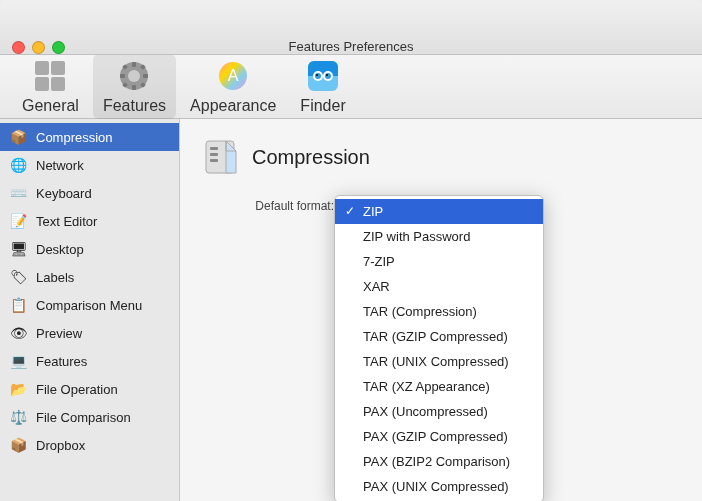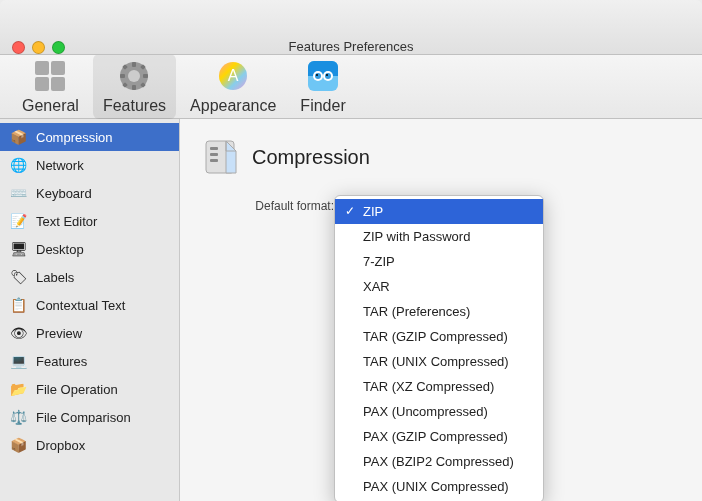--- a/index.html
+++ b/index.html
@@ -299,21 +299,21 @@
     <div class="sidebar-item">
       <span class="sidebar-icon">🖥</span>
       <span>Desktop</span>
     </div>
     <div class="sidebar-item">
       <span class="sidebar-icon">🏷</span>
       <span>Labels</span>
     </div>
     <div class="sidebar-item">
       <span class="sidebar-icon">📋</span>
-      <span>Contextual Text</span>
+      <span>Comparison Menu</span>
     </div>
     <div class="sidebar-item">
       <span class="sidebar-icon">👁</span>
       <span>Preview</span>
     </div>
     <div class="sidebar-item">
       <span class="sidebar-icon">💻</span>
       <span>Features</span>
     </div>
     <div class="sidebar-item">
@@ -348,26 +348,26 @@
       <div class="dropdown-wrapper">
         <div class="dropdown-selected">
           <span>ZIP</span>
         </div>
 
         <div class="dropdown-menu">
           <div class="dropdown-menu-item selected">ZIP</div>
           <div class="dropdown-menu-item">ZIP with Password</div>
           <div class="dropdown-menu-item">7-ZIP</div>
           <div class="dropdown-menu-item">XAR</div>
-          <div class="dropdown-menu-item">TAR (Preferences)</div>
+          <div class="dropdown-menu-item">TAR (Compression)</div>
           <div class="dropdown-menu-item">TAR (GZIP Compressed)</div>
           <div class="dropdown-menu-item">TAR (UNIX Compressed)</div>
-          <div class="dropdown-menu-item">TAR (XZ Compressed)</div>
+          <div class="dropdown-menu-item">TAR (XZ Appearance)</div>
           <div class="dropdown-menu-item">PAX (Uncompressed)</div>
           <div class="dropdown-menu-item">PAX (GZIP Compressed)</div>
-          <div class="dropdown-menu-item">PAX (BZIP2 Compressed)</div>
+          <div class="dropdown-menu-item">PAX (BZIP2 Comparison)</div>
           <div class="dropdown-menu-item">PAX (UNIX Compressed)</div>
 
         </div>
       </div>
     </div>
   </div>
 </div>
 
 </body></html>

